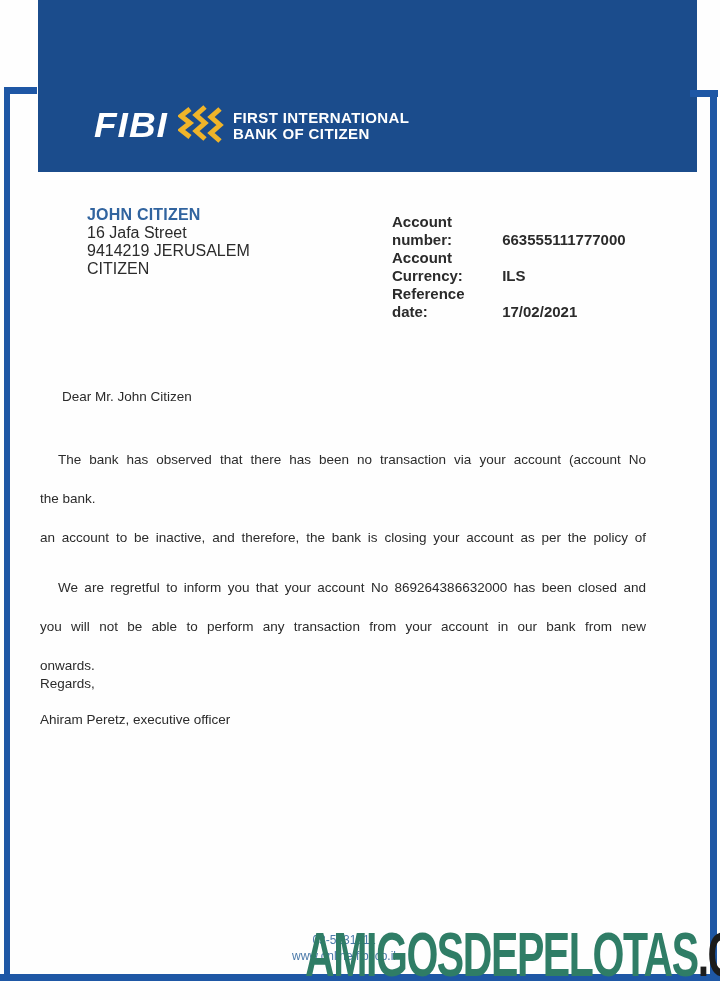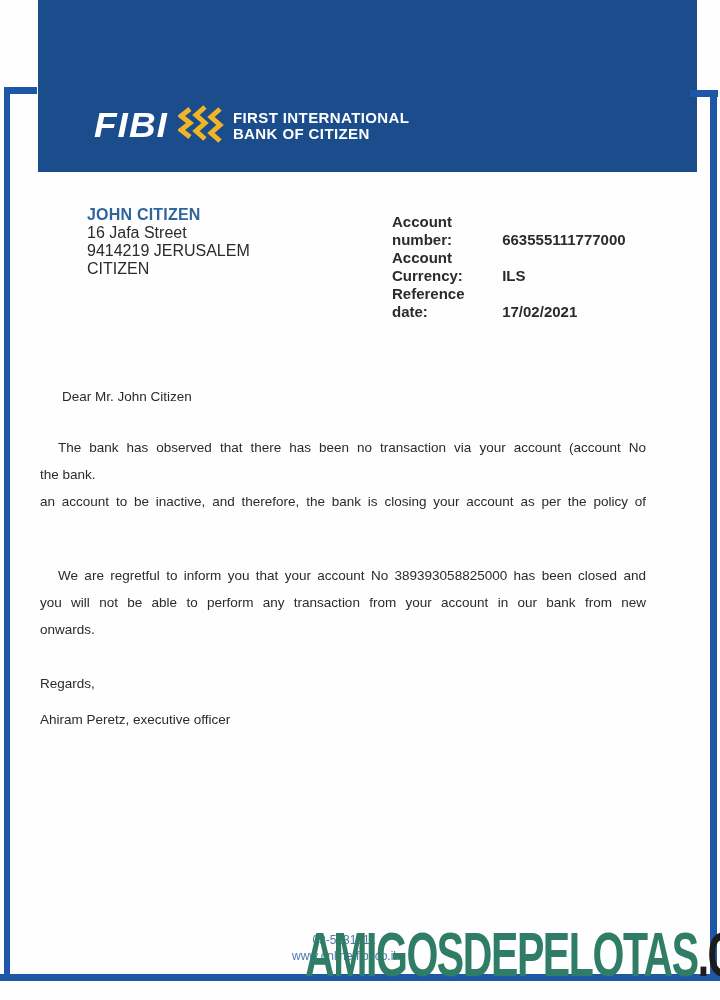--- a/index.html
+++ b/index.html
@@ -37,21 +37,21 @@
   
   .account{left:392px;top:213px;font-size:15px;line-height:18px;color:var(--text);font-weight:bold;}
   .account .lbl{display:inline-block;width:106px;}
   .account .val{display:inline-block;}
 
   
   .salutation{left:62px;top:389px;font-size:13.5px;color:var(--text);}
   .para{left:40px;width:606px;font-size:13.5px;line-height:27px;color:var(--text);}
   .para1{top:434px;}
   .para2{top:562px;}
-  .tline{text-align:justify;text-align-last:justify;}
+  .tline{text-align:justify;text-align-last:justify;margin-top:12px;}
   .tline.last{text-align-last:left;}
   .tline.first{text-indent:18px;}
   .closing{left:40px;top:676px;font-size:13.5px;color:var(--text);}
   .signature{left:40px;top:712px;font-size:13.5px;color:var(--text);}
 
   
   .footer{left:20px;top:910px;width:648px;text-align:center;}
   .footer .bank-name{color:var(--accent);font-weight:700;font-size:12px;letter-spacing:0.2px;}
   .footer .contact{color:#4a79a9;font-size:12px;line-height:16px;margin-top:22px;}
 
@@ -115,21 +115,21 @@
   </div>
 </div>
 
 <div class="abs salutation">Dear Mr. John Citizen</div>
 <div class="abs para para1">
     <div class="tline first">The bank has observed that there has been no transaction via your account (account No</div>
     <div class="tline last">the bank.</div>
     <div class="tline">an account to be inactive, and therefore, the bank is closing your account as per the policy of</div>
   </div>
 <div class="abs para para2">
-    <div class="tline first">We are regretful to inform you that your account No 389393058825000 has been closed and</div>
+    <div class="tline first">We are regretful to inform you that your account No 869264386632000 has been closed and</div>
     <div class="tline">you will not be able to perform any transaction from your account in our bank from new</div>
     <div class="tline last">onwards.</div>
   </div>
 <div class="abs closing">Regards,</div>
 <div class="abs signature">Ahiram Peretz, executive officer</div>
 
 <div class="abs footer">
   <div class="contact">
     <div>03-5131011</div>
     <div>www.online.fibi.co.il</div>

